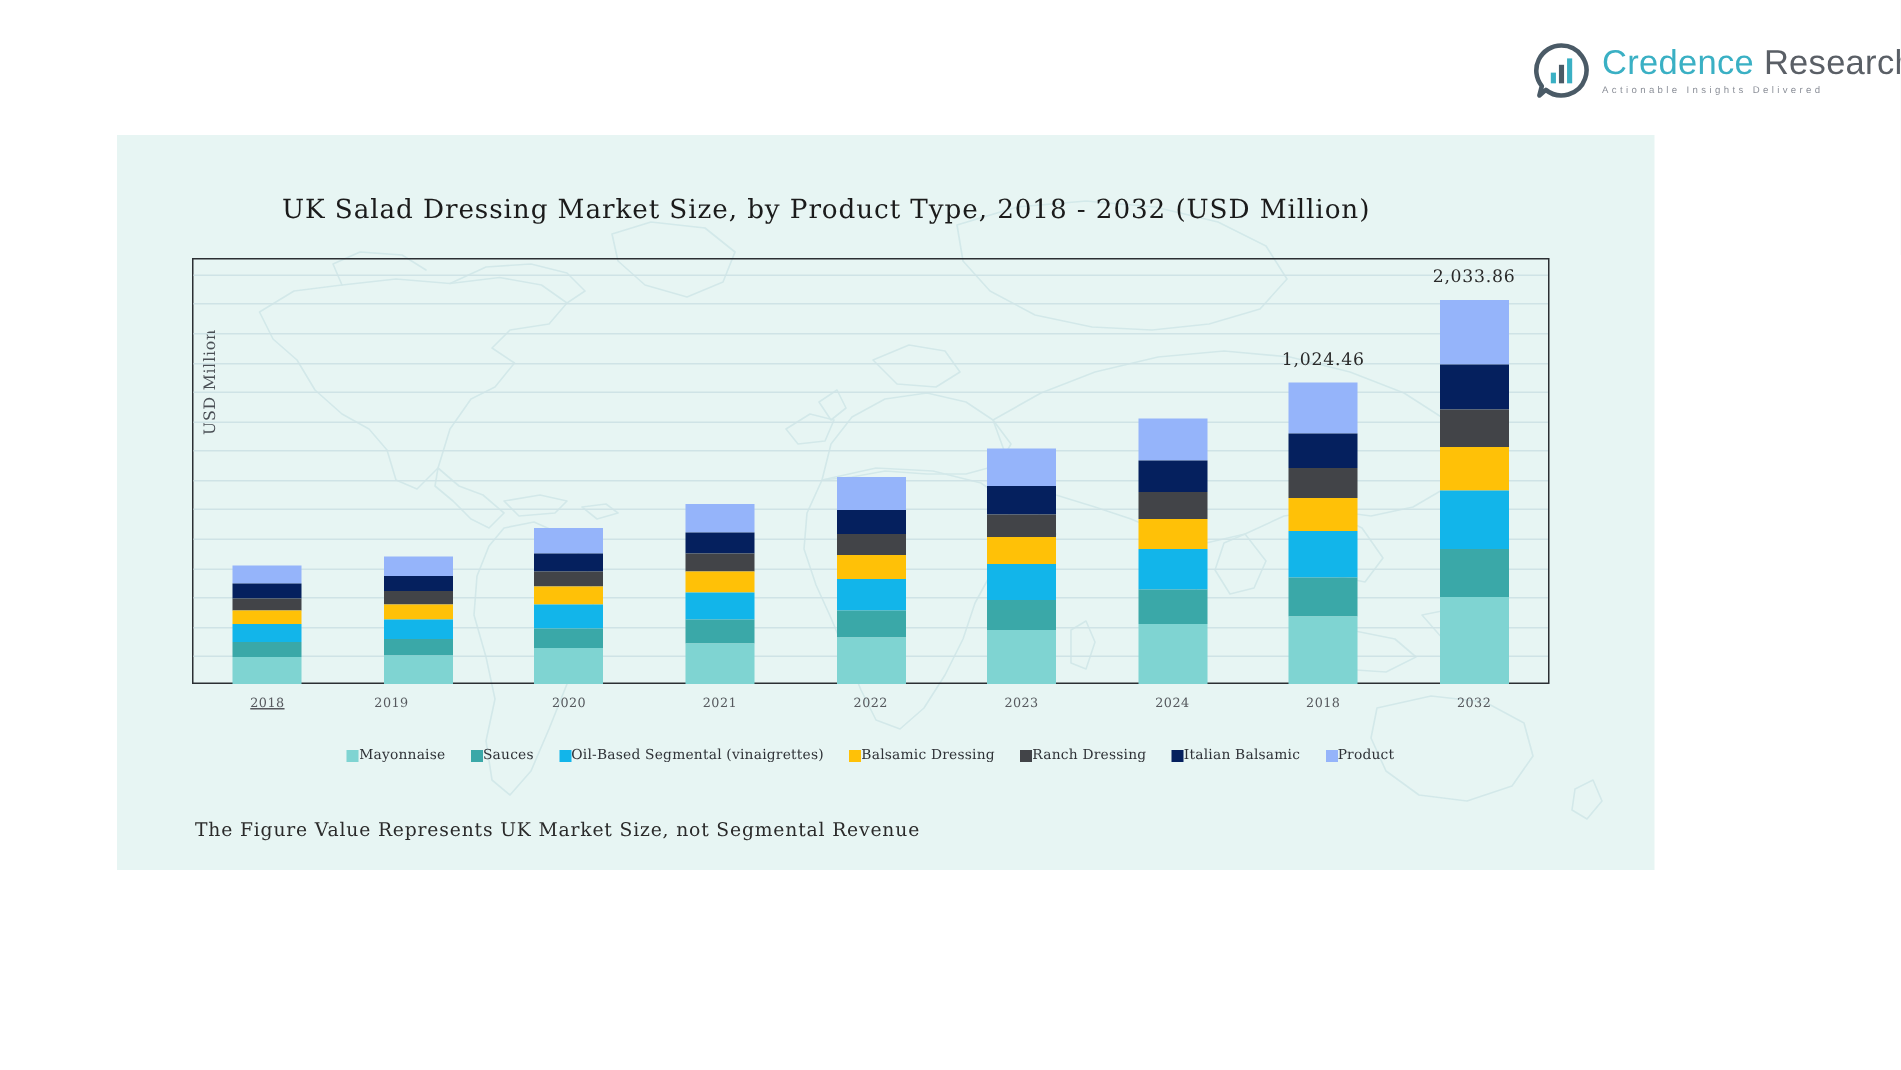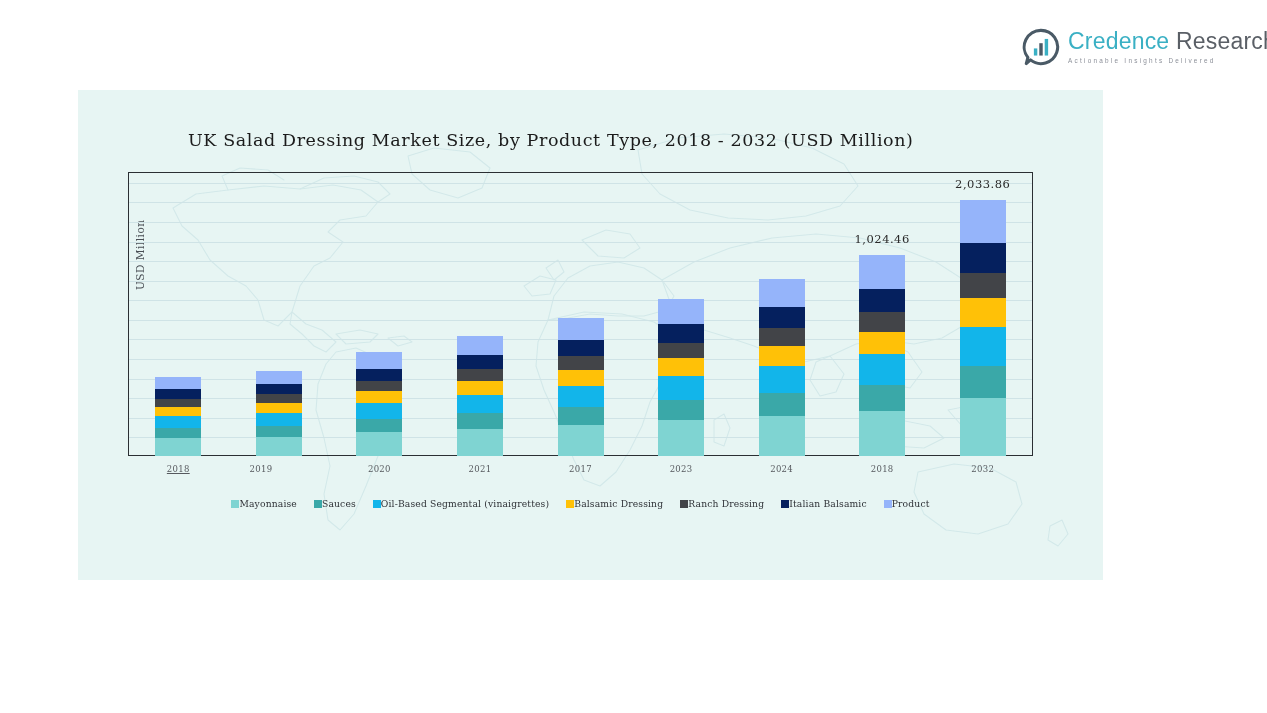--- a/index.html
+++ b/index.html
@@ -337,21 +337,21 @@
         <div class="bar-stack">
           <div class="seg" style="height: 22.0345px; background: rgb(149, 180, 250);"></div>
           <div class="seg" style="height: 16.0607px; background: rgb(5, 32, 94);"></div>
           <div class="seg" style="height: 14.0041px; background: rgb(66, 68, 72);"></div>
           <div class="seg" style="height: 15.669px; background: rgb(255, 193, 7);"></div>
           <div class="seg" style="height: 21.1531px; background: rgb(18, 181, 234);"></div>
           <div class="seg" style="height: 17.7255px; background: rgb(58, 168, 168);"></div>
           <div class="seg" style="height: 31.3379px; background: rgb(127, 212, 210);"></div>
         </div>
       </div>
-      <div class="x-tick" style="left: 429.5px;">2017</div>
+      <div class="x-tick" style="left: 429.5px;">2022</div>
       <div class="bar-group" style="left: 530.056px;">
         <div class="bar-stack">
           <div class="seg" style="height: 24.9724px; background: rgb(149, 180, 250);"></div>
           <div class="seg" style="height: 18.2152px; background: rgb(5, 32, 94);"></div>
           <div class="seg" style="height: 15.8648px; background: rgb(66, 68, 72);"></div>
           <div class="seg" style="height: 17.8234px; background: rgb(255, 193, 7);"></div>
           <div class="seg" style="height: 23.9931px; background: rgb(18, 181, 234);"></div>
           <div class="seg" style="height: 20.1738px; background: rgb(58, 168, 168);"></div>
           <div class="seg" style="height: 35.6469px; background: rgb(127, 212, 210);"></div>
         </div>
@@ -421,13 +421,14 @@
       <div class="legend-item">
         <span class="legend-swatch" style="background: rgb(5, 32, 94);"></span>
         <span class="legend-text">Italian Balsamic</span>
       </div>
       <div class="legend-item">
         <span class="legend-swatch" style="background: rgb(149, 180, 250);"></span>
         <span class="legend-text">Product</span>
       </div>
     </div>
 
+  <div id="footnote">The Figure Value Represents UK Market Size, not Segmental Revenue</div>
 </div>
 
 </body></html>

